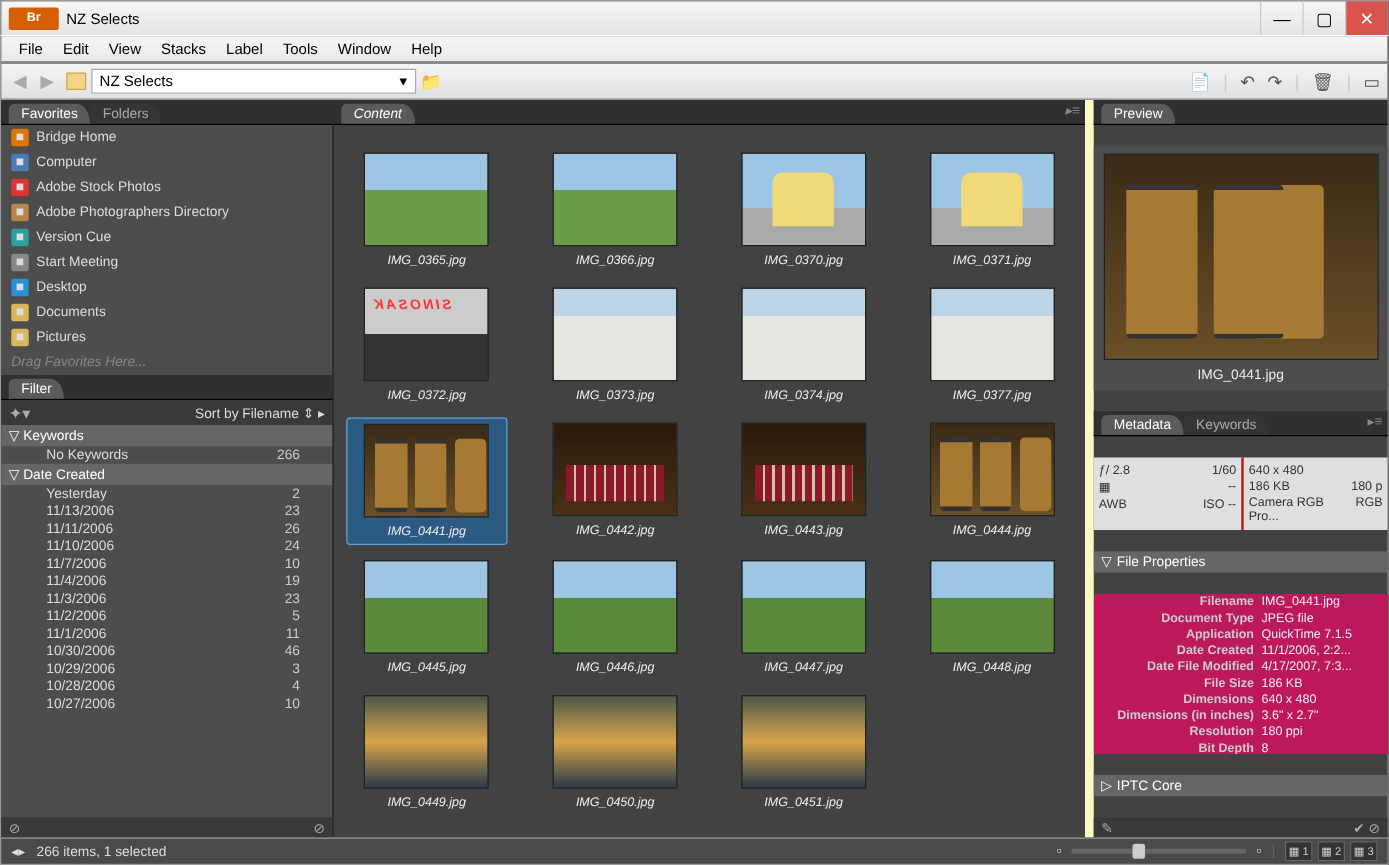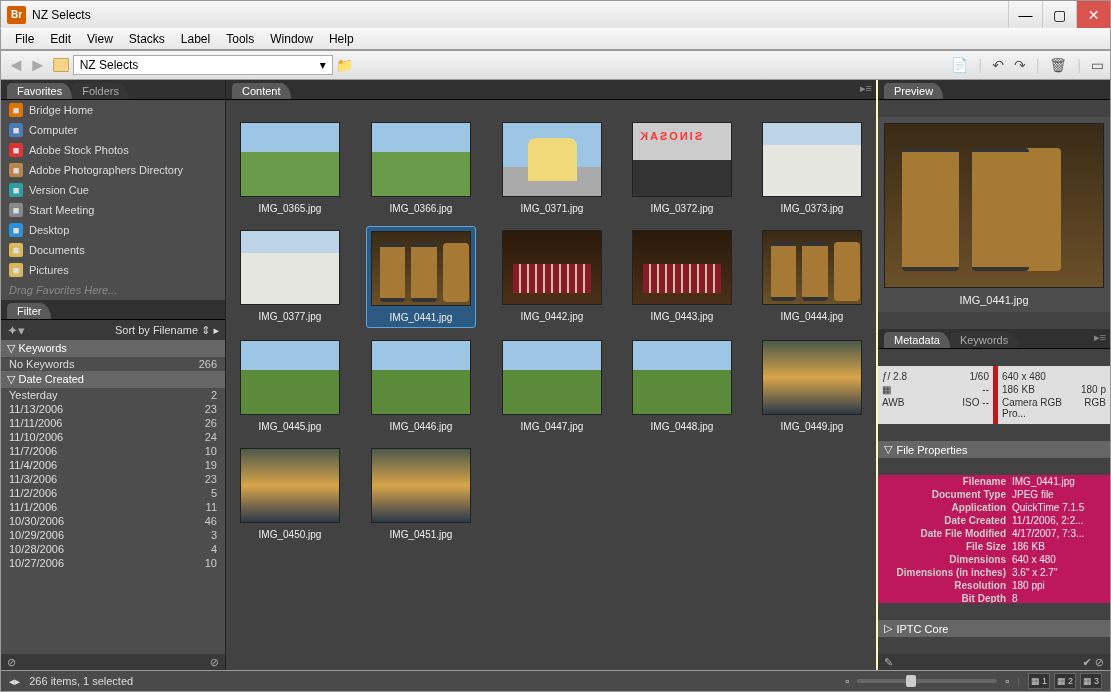--- a/index.html
+++ b/index.html
@@ -1,20 +1,20 @@
 <!DOCTYPE html>
 <html><head>
 <meta charset="utf-8">
 <style>
 * { box-sizing: border-box; margin: 0; padding: 0; font-family: "Segoe UI", Tahoma, sans-serif; }
 body { width: 1111px; height: 692px; overflow: hidden; background: #424242; display: flex; flex-direction: column; }
 
 
 .titlebar { height: 28px; background: linear-gradient(#f7f7f7, #e4e4e4); display: flex; align-items: center; border: 1px solid #999; border-bottom: none; }
-.titlebar .app-icon { width: 19px; height: 18px; margin: 0 6px; background: #d35f00; color: #fff; font-size: 10px; font-weight: bold; display: flex; align-items: center; justify-content: center; border-radius: 2px; }
+.titlebar .app-icon { width: 40px; height: 18px; margin: 0 6px; background: #d35f00; color: #fff; font-size: 10px; font-weight: bold; display: flex; align-items: center; justify-content: center; border-radius: 2px; }
 .titlebar .title { font-size: 12px; flex: 1; }
 .window-controls { display: flex; height: 100%; }
 .window-controls div { width: 34px; display: flex; align-items: center; justify-content: center; font-size: 14px; border-left: 1px solid #ccc; }
 .window-controls .close { background: #d9534f; color: #fff; }
 
 
 .menubar { height: 22px; background: linear-gradient(#f7f7f7, #e8e8e8); display: flex; align-items: center; padding: 0 6px; border: 1px solid #999; border-top: 1px solid #fff; font-size: 12px; }
 .menubar span { padding: 0 8px; }
 
 
@@ -22,61 +22,61 @@
 .nav-arrows { display: flex; gap: 4px; }
 .nav-arrows span { font-size: 18px; color: #aaa; }
 .location { display: flex; align-items: center; flex: 1; gap: 4px; }
 .location .folder-icon { width: 16px; height: 14px; background: #f3d48a; border: 1px solid #c9a94a; border-radius: 1px; }
 .location .field { background: #fff; border: 1px solid #aaa; height: 20px; width: 260px; padding: 0 6px; font-size: 12px; display: flex; align-items: center; justify-content: space-between; }
 .tool-icons { display: flex; gap: 10px; font-size: 14px; color: #555; }
 
 
 .main { flex: 1; display: flex; background: #424242; min-height: 0; border-left: 1px solid #999; border-right: 1px solid #999; }
 .left { width: 265px; display: flex; flex-direction: column; min-height: 0; }
-.center { flex: 1; display: flex; flex-direction: column; min-height: 0; border-left: 1px solid #222; border-right: 2px solid #fef9c3; }
+.center { flex: 1; display: flex; flex-direction: column; min-height: 0; border-left: 1px solid #222; border-right: 7px solid #fef9c3; font-style: italic; }
 .right { width: 235px; display: flex; flex-direction: column; min-height: 0; gap: 17px; }
 
 
 .panel-tabs { height: 20px; background: #303030; display: flex; align-items: flex-end; padding-left: 6px; font-size: 11px; color: #ccc; border-bottom: 1px solid #000; position: relative; }
 .panel-tabs .tab { padding: 2px 10px 2px 10px; border-top-left-radius: 5px; border-top-right-radius: 12px 18px; background: #353535; color: #aaa; }
 .panel-tabs .tab.active { background: #5a5a5a; color: #fff; }
 .panel-tabs .corner-icon { position: absolute; right: 4px; top: 2px; font-size: 11px; color: #888; }
 
 .panel-body { background: #4d4d4d; color: #ddd; font-size: 11px; overflow: hidden; }
 
 
 .fav-list .item { display: flex; align-items: center; gap: 6px; padding: 3px 8px; }
 .fav-list .item .ico { width: 14px; height: 14px; display: flex; align-items: center; justify-content: center; font-size: 11px; border-radius: 2px; }
 .fav-list .hint { color: #888; font-style: italic; padding: 4px 8px; }
 
 
 .filter-head { height: 20px; background: #393939; display: flex; align-items: center; justify-content: space-between; padding: 0 6px; font-size: 11px; color: #ddd; }
 .filter-head .ico { font-size: 13px; color: #aaa; }
 .filter-list { overflow-y: auto; }
 .filter-section { background: #666; color: #fff; padding: 2px 6px; font-size: 11px; display: flex; align-items: center; gap: 4px; }
-.filter-row { display: flex; justify-content: space-between; padding: 1px 8px; font-size: 11px; color: #ddd; }
+.filter-row { display: flex; justify-content: space-between; padding: 1px 26px; font-size: 11px; color: #ddd; margin-left: 10px; }
 .filter-row .count { color: #ccc; }
 .filter-foot { height: 16px; background: #393939; display: flex; align-items: center; justify-content: space-between; padding: 0 6px; font-size: 11px; color: #aaa; }
 
 
 .content-body { flex: 1; overflow: auto; padding: 18px 10px; }
-.grid { display: grid; grid-template-columns: repeat(5, 1fr); gap: 8px 22px; }
+.grid { display: grid; grid-template-columns: repeat(4, 1fr); gap: 8px 22px; }
 .cell { display: flex; flex-direction: column; align-items: center; gap: 6px; padding: 4px; border-radius: 3px; }
 .cell.selected { background: #2d5a83; border: 1px solid #5ca3db; }
 .thumb { width: 100px; height: 75px; background: #777; border: 1px solid #222; background-size: cover; background-position: center; }
 .cell .name { font-size: 10px; color: #eee; text-align: center; }
 
 
 .preview-body { background: #4d4d4d; display: flex; flex-direction: column; align-items: center; padding: 6px; }
 .preview-img { width: 220px; height: 165px; background: #777; border: 1px solid #222; background-size: cover; }
 .preview-name { font-size: 11px; color: #eee; margin-top: 6px; }
 
 
 .meta-summary { background: #dfdfdf; display: flex; font-size: 10px; color: #333; }
-.meta-summary .left-box { width: 120px; padding: 4px; border-right: 5px solid #b91c1c; }
+.meta-summary .left-box { width: 120px; padding: 4px; border-right: 2px solid #b91c1c; }
 .meta-summary .right-box { flex: 1; padding: 4px; }
 .meta-summary .row { display: flex; justify-content: space-between; padding: 1px 0; }
 .meta-section-head { background: #666; color: #fff; padding: 2px 6px; font-size: 11px; display: flex; align-items: center; gap: 4px; }
 .meta-table { font-size: 10px; color: #ddd; }
 .meta-table .mrow { display: flex; padding: 1px 4px; }
 .meta-table .mlabel { width: 130px; text-align: right; color: #ccc; font-weight: bold; padding-right: 6px; }
 .meta-table .mval { flex: 1; color: #eee; }
 
 
 .t-hills { background: linear-gradient(#9cc6e4 40%, #6a9b48 40%); }
@@ -288,29 +288,37 @@
           <div class="cell">
             <div class="thumb t-hills"></div>
             <div class="name">IMG_0365.jpg</div>
           </div>
           <div class="cell">
             <div class="thumb t-hills"></div>
             <div class="name">IMG_0366.jpg</div>
           </div>
           <div class="cell">
             <div class="thumb t-arch"></div>
+            <div class="name">IMG_0370.jpg</div>
+          </div>
+          <div class="cell">
+            <div class="thumb t-arch"></div>
             <div class="name">IMG_0371.jpg</div>
           </div>
           <div class="cell">
             <div class="thumb t-sign"></div>
             <div class="name">IMG_0372.jpg</div>
           </div>
           <div class="cell">
             <div class="thumb t-bldg"></div>
             <div class="name">IMG_0373.jpg</div>
+          </div>
+          <div class="cell">
+            <div class="thumb t-bldg"></div>
+            <div class="name">IMG_0374.jpg</div>
           </div>
           <div class="cell">
             <div class="thumb t-bldg"></div>
             <div class="name">IMG_0377.jpg</div>
           </div>
           <div class="cell selected">
             <div class="thumb t-barrels"></div>
             <div class="name">IMG_0441.jpg</div>
           </div>
           <div class="cell">

